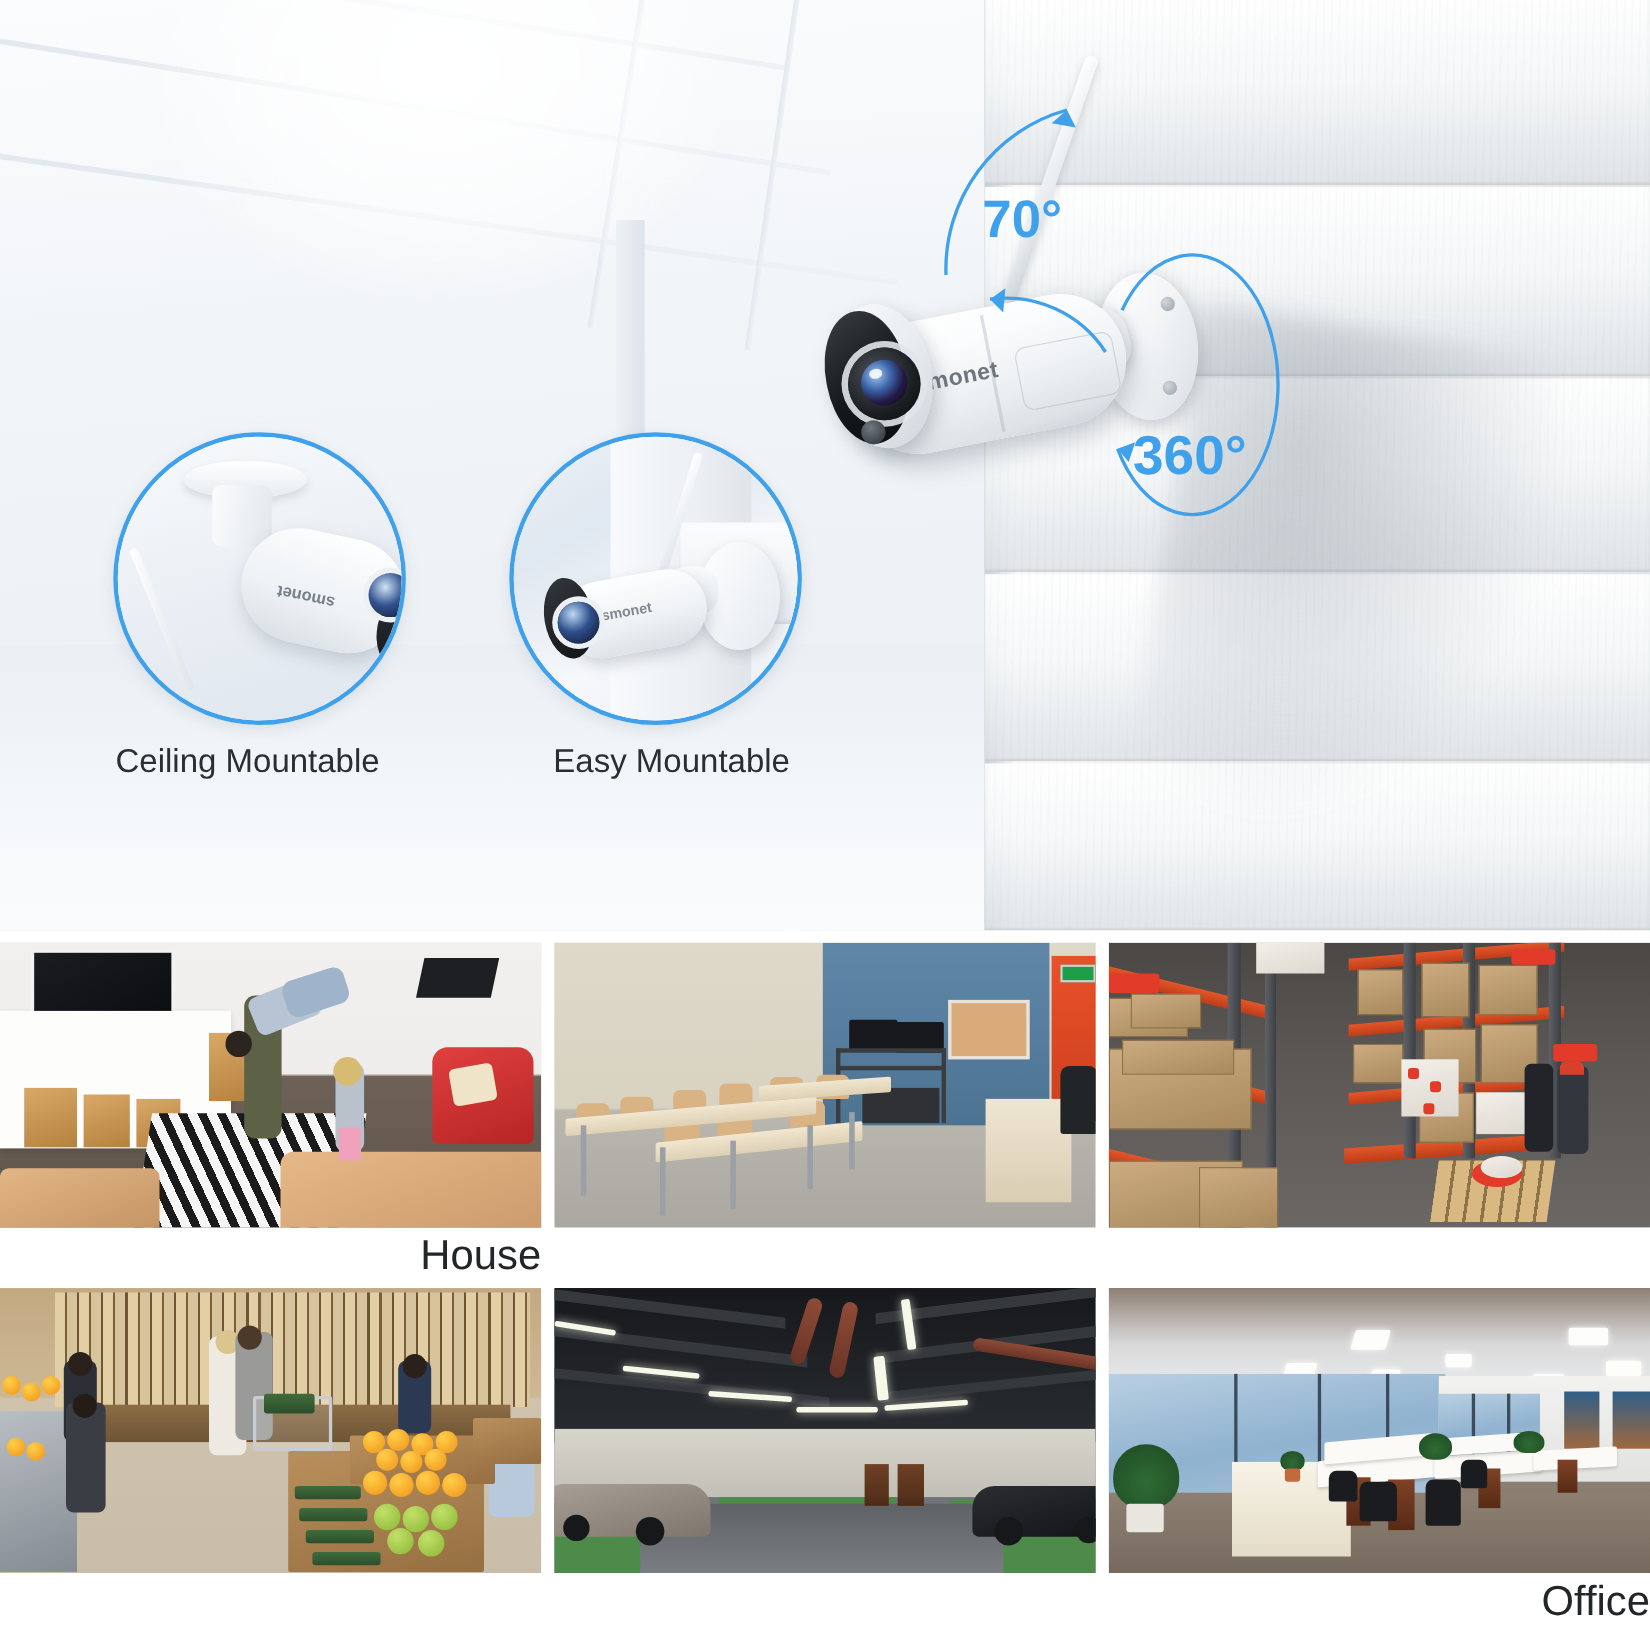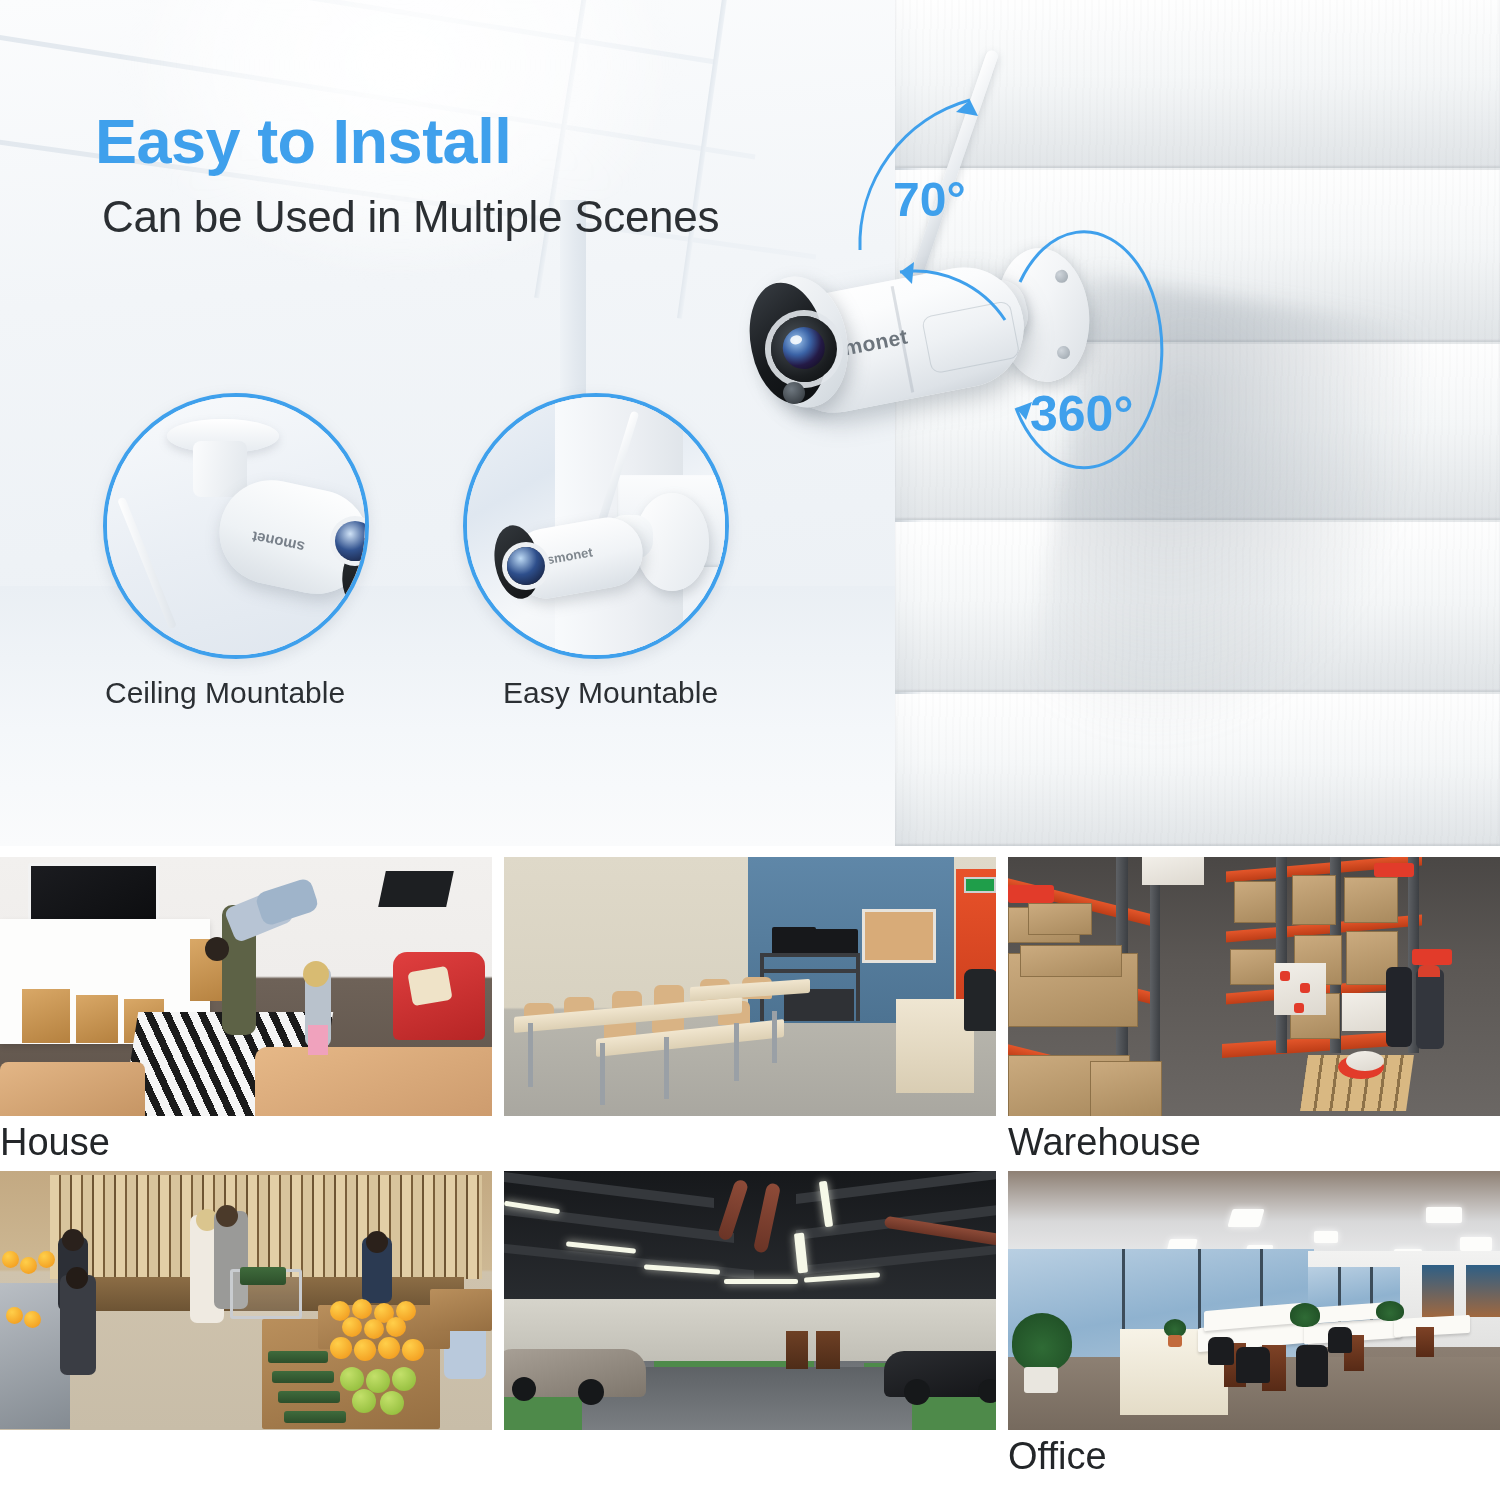--- a/index.html
+++ b/index.html
@@ -130,21 +130,21 @@
         background:radial-gradient(circle at 36% 30%,#bcd9f4,#2e4f8c 45%,#0f1226);box-shadow:0 0 0 5px #edf0f3;}
   .wmAnt{position:absolute;left:146px;top:12px;width:8px;height:126px;border-radius:5px;
         background:linear-gradient(100deg,#ffffff,#dee4ea);transform:rotate(17deg);}
 
   
   .grid{position:absolute;left:0;top:846px;width:1500px;height:654px;background:#fff;}
   .cell{position:absolute;width:492px;}
   .cx0{left:0;} .cx1{left:504px;} .cx2{left:1008px;width:492px;}
   .cy0{top:11px;} .cy1{top:325px;}
   .photo{position:relative;width:100%;height:259px;overflow:hidden;background:#ddd;}
-  .cap{height:52px;line-height:52px;text-align:left;font-size:38px;color:#232629;background:#fff;}
+  .cap{height:52px;line-height:52px;text-align:right;font-size:38px;color:#232629;background:#fff;}
 
   
   .hs{position:absolute;inset:0;background:linear-gradient(180deg,#f2f0ee 0%,#efedeb 46%,#6e6258 47%,#5d5249 100%);}
   .hs-tv{position:absolute;left:28px;top:6px;width:125px;height:78px;background:linear-gradient(150deg,#1b1c20,#0a0b0d);border:3px solid #f2f2f2;border-radius:3px;}
   .hs-unit{position:absolute;left:0;top:62px;width:210px;height:125px;background:#fdfdfc;box-shadow:0 3px 6px rgba(0,0,0,.12);}
   .hs-w{position:absolute;background:linear-gradient(160deg,#d9a867,#b5813f);}
   .hs-rug{position:absolute;left:130px;top:155px;width:195px;height:104px;transform:skewX(-9deg);
         background:repeating-linear-gradient(58deg,#1b1b1b 0 7px,#f5f5f5 7px 15px);}
   .hs-sofa{position:absolute;left:255px;top:190px;width:250px;height:90px;border-radius:12px;
         background:linear-gradient(160deg,#e6b887,#c9976a);}
@@ -256,24 +256,20 @@
       <div class="corner"></div>
       <div class="plank" style="top:0;height:168px;"></div>
       <div class="plank" style="top:170px;height:172px;"></div>
       <div class="plank" style="top:344px;height:176px;"></div>
       <div class="plank" style="top:522px;height:170px;"></div>
       <div class="plank" style="top:694px;height:152px;"></div>
       <div class="grain"></div>
       <div class="wallshadow"></div>
     </div>
 
-    <div class="headline">
-      <div class="h1">Easy to Install</div>
-      <div class="h2">Can be Used in Multiple Scenes</div>
-    </div>
 
     <svg class="arcsvg" viewBox="0 0 420 460">
       <path d="M 40 230 A 150 150 0 0 1 150 80" fill="none" stroke="#3FA0EC" stroke-width="3"></path>
       <polygon points="150,80 136,92 158,96" fill="#3FA0EC"></polygon>
       <path d="M 185 300 A 108 108 0 0 0 80 252" fill="none" stroke="#3FA0EC" stroke-width="3"></path>
       <polygon points="80,252 94,242 92,264" fill="#3FA0EC"></polygon>
       <path d="M 200 262 A 78 118 0 1 1 196 388" fill="none" stroke="#3FA0EC" stroke-width="3"></path>
       <polygon points="196,388 212,382 206,400" fill="#3FA0EC"></polygon>
     </svg>
 
@@ -433,21 +429,20 @@
         <div class="wh-red" style="left:286px;top:146px;width:10px;height:10px;"></div>
         <div class="wh-red" style="left:404px;top:92px;width:40px;height:16px;"></div>
         <div class="wh-red" style="left:366px;top:6px;width:40px;height:14px;"></div>
         <div class="wh-pal"></div>
         <div class="wh-red" style="left:330px;top:198px;width:46px;height:24px;border-radius:50%;"></div>
         <div class="wh-w" style="left:338px;top:194px;width:38px;height:20px;border-radius:50%;"></div>
         <div class="wh-p1"></div>
         <div class="wh-p2"></div>
         <div class="wh-cap"></div>
       </div>
-      <div class="cap">Warehouse</div>
     </div>
 
     <div class="cell cx0 cy1">
       <div class="photo">
         <div class="sm"></div>
         <div class="sm-disp" style="left:50px;width:432px;"></div>
         <div class="sm-shelf"></div>
         <div class="sm-juice"></div>
         <div class="sm-or" style="left:2px;top:80px;width:17px;height:17px;"></div>
         <div class="sm-or" style="left:20px;top:86px;width:17px;height:17px;"></div>

